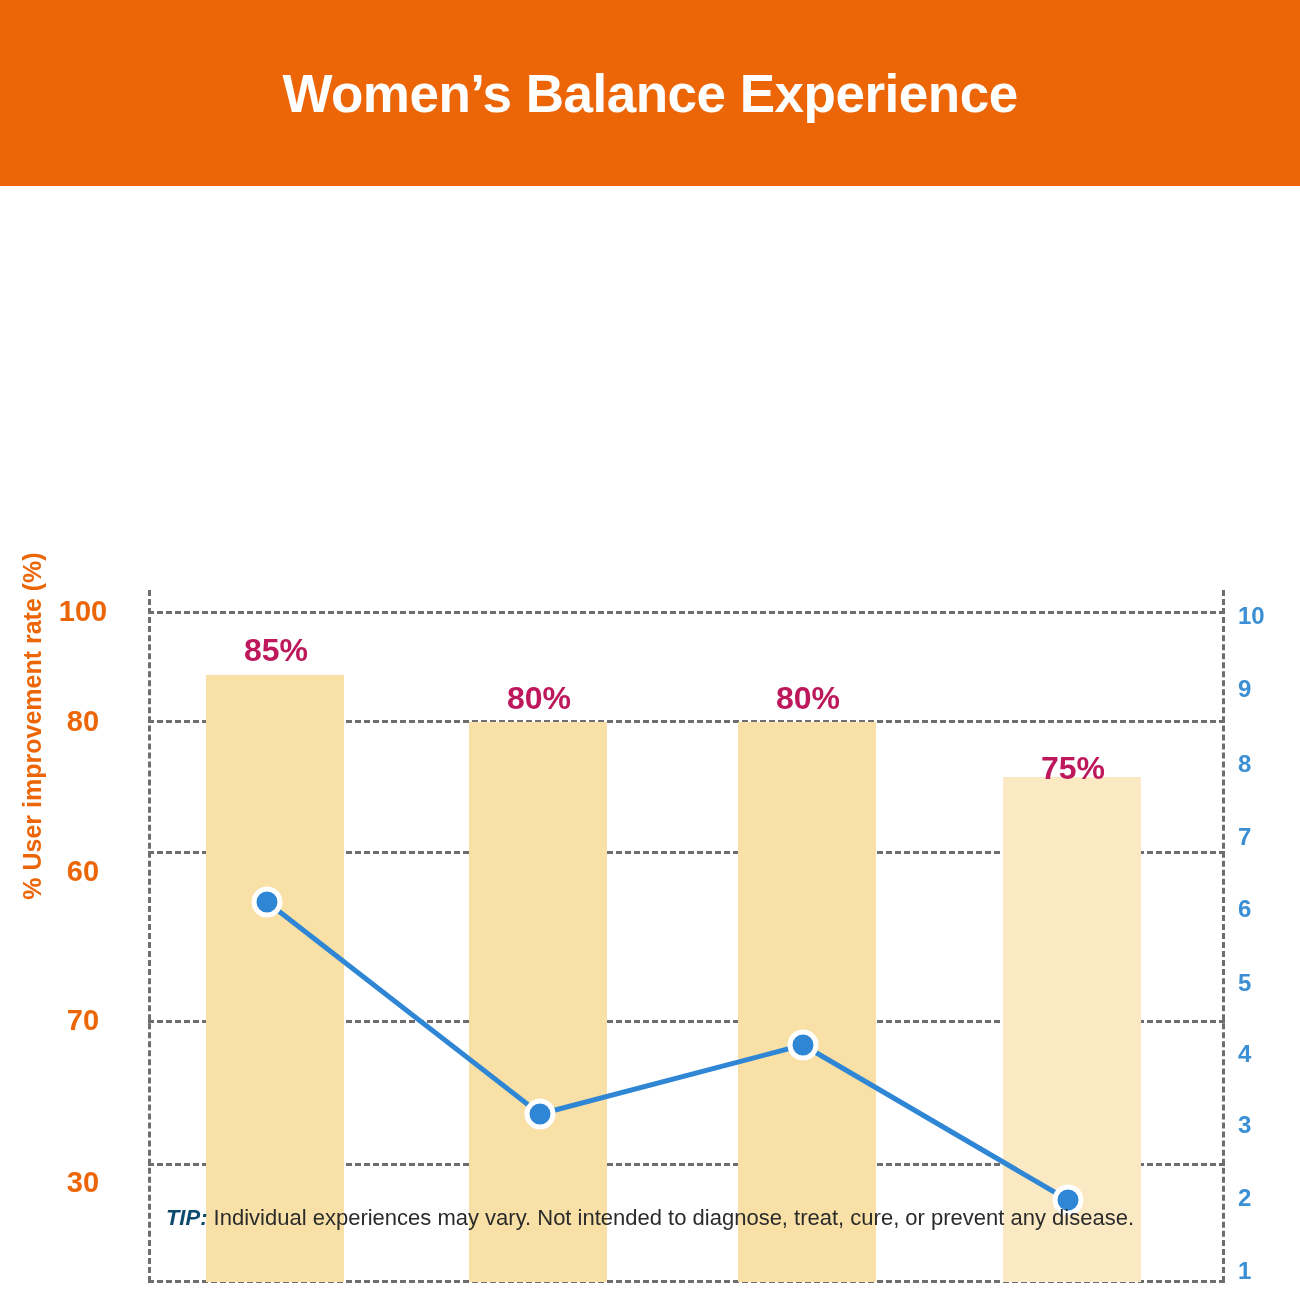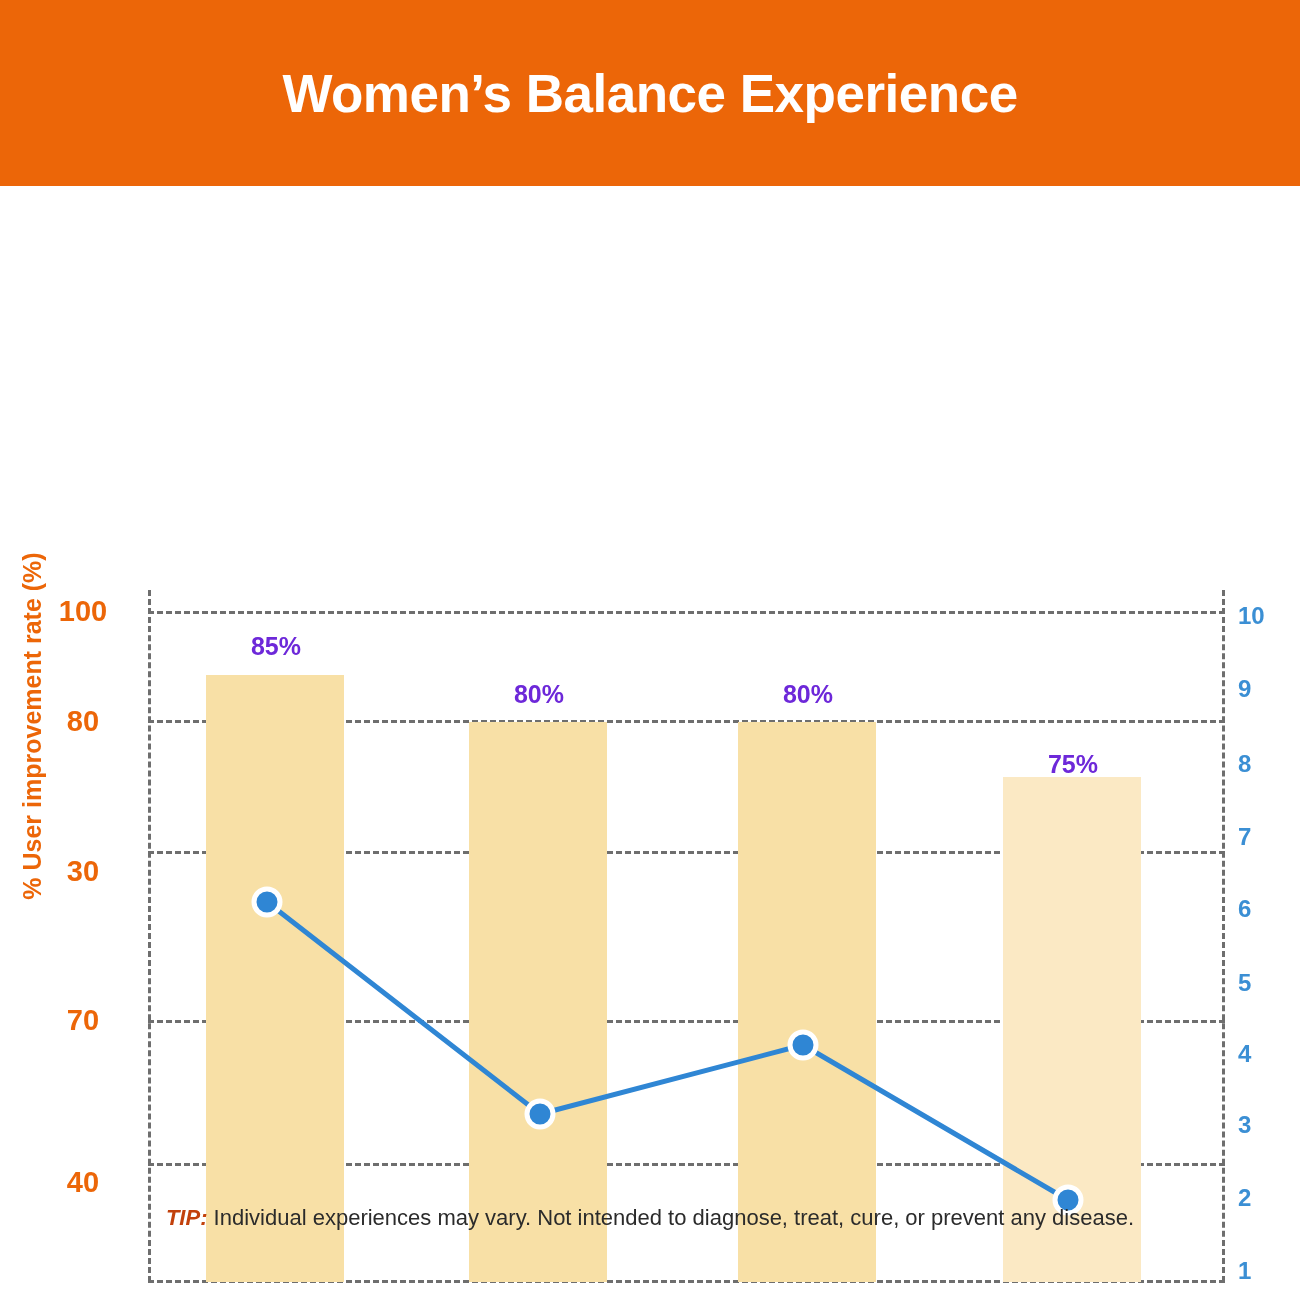--- a/index.html
+++ b/index.html
@@ -94,22 +94,22 @@
     bottom: 0;
     background: #f8e0a6;
   }
   .bar.light {
     background: #fbe9c4;
   }
 
   .bar-label {
     position: absolute;
     text-align: center;
-    color: #6d28d9;
-    font-size: 25px;
+    color: #be185d;
+    font-size: 32px;
     font-weight: bold;
   }
 
   .ytick-left {
     position: absolute;
     right: 1082px;
     color: #ec6608;
     font-size: 29px;
     font-weight: bold;
     text-align: center;
@@ -138,21 +138,21 @@
   .tip {
     position: absolute;
     left: 0;
     top: 1205px;
     width: 1300px;
     text-align: center;
     font-size: 22px;
     color: #2b2b2b;
   }
   .tip-label {
-    color: #c2410c;
+    color: #0c4a6e;
     font-style: italic;
     font-weight: bold;
   }
 </style>
 </head>
 <body>
 
 <div class="header">
   <div class="header-title">Women’s Balance Experience</div>
 </div>
@@ -179,23 +179,23 @@
     <div class="bar" style="left:590px; width:138px; height:560px;"></div>
     <div class="bar light" style="left:855px; width:138px; height:505px;"></div>
 
     <div class="bar-label" style="left:38px; width:180px; top:42px;">85%</div>
     <div class="bar-label" style="left:301px; width:180px; top:90px;">80%</div>
     <div class="bar-label" style="left:570px; width:180px; top:90px;">80%</div>
     <div class="bar-label" style="left:835px; width:180px; top:160px;">75%</div>
 
     <div class="ytick-left" style="top:5px;">100</div>
     <div class="ytick-left" style="top:115px;">80</div>
-    <div class="ytick-left" style="top:265px;">30</div>
+    <div class="ytick-left" style="top:265px;">60</div>
     <div class="ytick-left" style="top:414px;">70</div>
-    <div class="ytick-left" style="top:576px;">40</div>
+    <div class="ytick-left" style="top:576px;">30</div>
 
     <div class="ytick-right" style="top:12px;">10</div>
     <div class="ytick-right" style="top:85px;">9</div>
     <div class="ytick-right" style="top:160px;">8</div>
     <div class="ytick-right" style="top:233px;">7</div>
     <div class="ytick-right" style="top:305px;">6</div>
     <div class="ytick-right" style="top:379px;">5</div>
     <div class="ytick-right" style="top:450px;">4</div>
     <div class="ytick-right" style="top:521px;">3</div>
     <div class="ytick-right" style="top:594px;">2</div>

